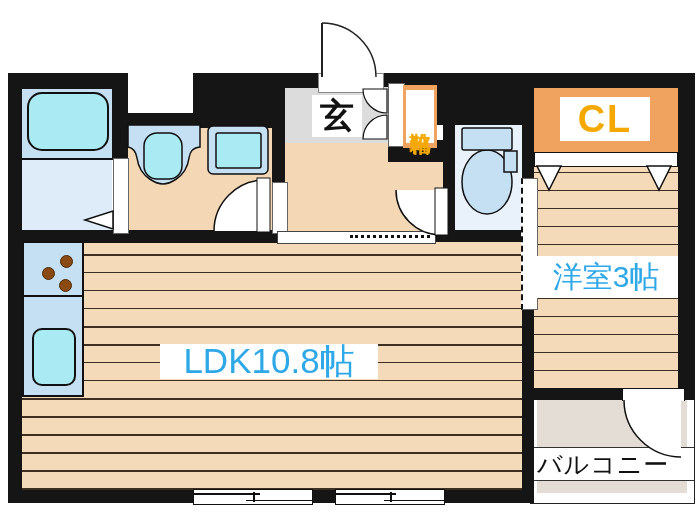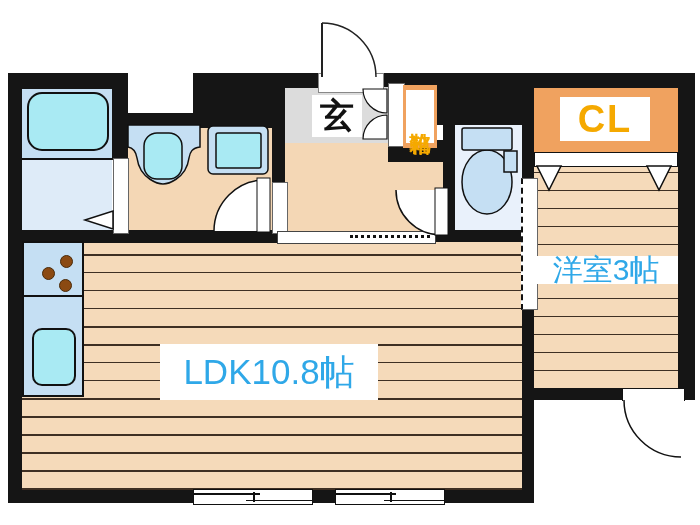--- a/index.html
+++ b/index.html
@@ -47,22 +47,22 @@
   .balcony-band{position:absolute;left:0px;top:56px;width:163px;height:32px;background:#fff;border-top:1px solid #333;border-bottom:1px solid #333;
     display:flex;align-items:center;justify-content:flex-start;}
   .balcony-band span{font-size:25px;color:#111;letter-spacing:1px;padding-left:6px;white-space:nowrap;}
   
   .closet{position:absolute;left:534px;top:88px;width:144px;height:64px;background:var(--closet-orange);text-decoration:underline;}
   .closet-label{position:absolute;left:26px;top:9px;width:90px;height:44px;background:#fff;
     display:flex;align-items:center;justify-content:center;font-size:38px;font-weight:700;color:var(--accent-text-orange);letter-spacing:2px;}
   .shelf{position:absolute;left:534px;top:152px;width:142px;height:13px;background:#fff;border:1px solid #111;}
   
   .room-label{position:absolute;background:#fff;display:flex;align-items:center;justify-content:center;white-space:nowrap;}
-  .lbl-ldk{left:160px;top:344px;width:218px;height:56px;font-size:35px;color:var(--accent-text-blue);text-align:center;}
-  .lbl-yo{left:534px;top:256px;width:144px;height:28px;font-size:30px;color:var(--accent-text-blue);}
+  .lbl-ldk{left:160px;top:344px;width:218px;height:35px;font-size:35px;color:var(--accent-text-blue);text-align:center;}
+  .lbl-yo{left:534px;top:256px;width:144px;height:42px;font-size:30px;color:var(--accent-text-blue);}
   .lbl-genkan{left:312px;top:95px;width:50px;height:42px;font-size:34px;color:#111;font-weight:700;}
   .shoebox{position:absolute;left:403px;top:85px;width:34px;height:63px;background:var(--closet-orange);}
   .shoebox-inner{position:absolute;left:3px;top:5px;width:28px;height:53px;background:#fff;
     display:flex;align-items:center;justify-content:center;}
   .shoebox-inner span{writing-mode:vertical-rl;font-size:21px;font-weight:700;color:var(--accent-text-orange);letter-spacing:1px;}
   svg.overlay{position:absolute;left:0;top:0;pointer-events:none;}
 </style>
 </head>
 <body>
 
@@ -71,20 +71,26 @@
   <div class="ldk-floor"></div>
   <div class="yo-floor"></div>
   <div class="abs hall-floor" style="left:125px;top:125px;width:147px;height:107px;"></div>
   <div class="abs hall-floor" style="left:283px;top:143px;width:107px;height:89px;"></div>
   <div class="abs hall-floor" style="left:390px;top:162px;width:53px;height:70px;"></div>
   <div class="bath-top"></div>
   <div class="bath-bottom"></div>
   <div class="toilet-floor"></div>
   <div class="entrance-floor"></div>
 
+  <div class="balcony">
+    <div class="balcony-inner"></div>
+    <div class="balcony-band">
+      <span>バルコニー</span>
+    </div>
+  </div>
 
   <div class="wall" style="left:8px;top:73px;width:14px;height:430px;"></div>
   <div class="wall" style="left:8px;top:73px;width:120px;height:16px;"></div>
   <div class="wall" style="left:112px;top:73px;width:16px;height:87px;"></div>
   <div class="wall" style="left:193px;top:73px;width:92px;height:55px;"></div>
   <div class="wall" style="left:125px;top:113px;width:70px;height:15px;"></div>
   <div class="wall" style="left:275px;top:73px;width:47px;height:15px;"></div>
   <div class="wall" style="left:378px;top:73px;width:65px;height:14px;"></div>
   <div class="wall" style="left:437px;top:73px;width:97px;height:52px;"></div>
   <div class="wall" style="left:388px;top:140px;width:67px;height:22px;"></div>

